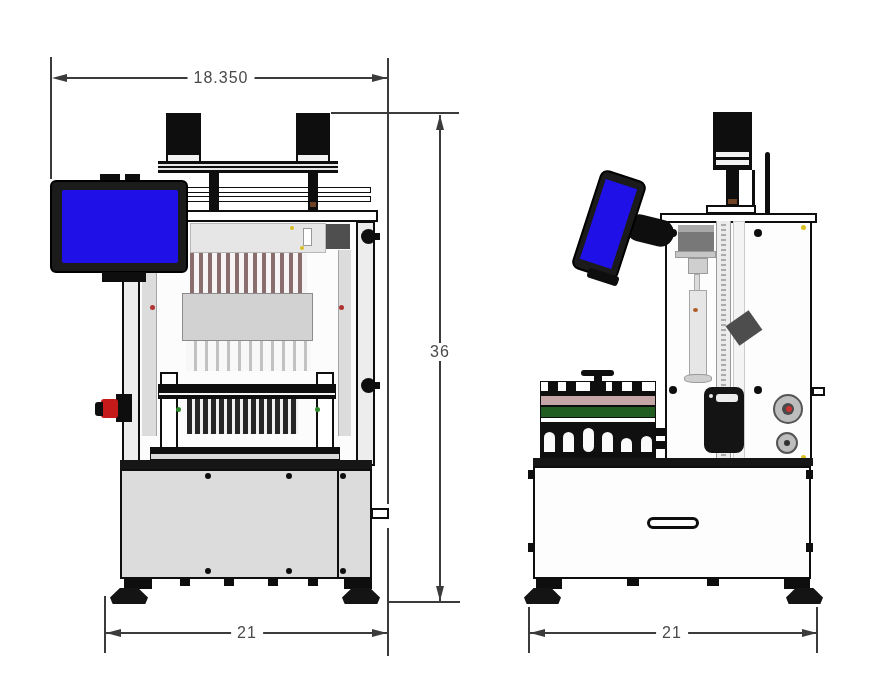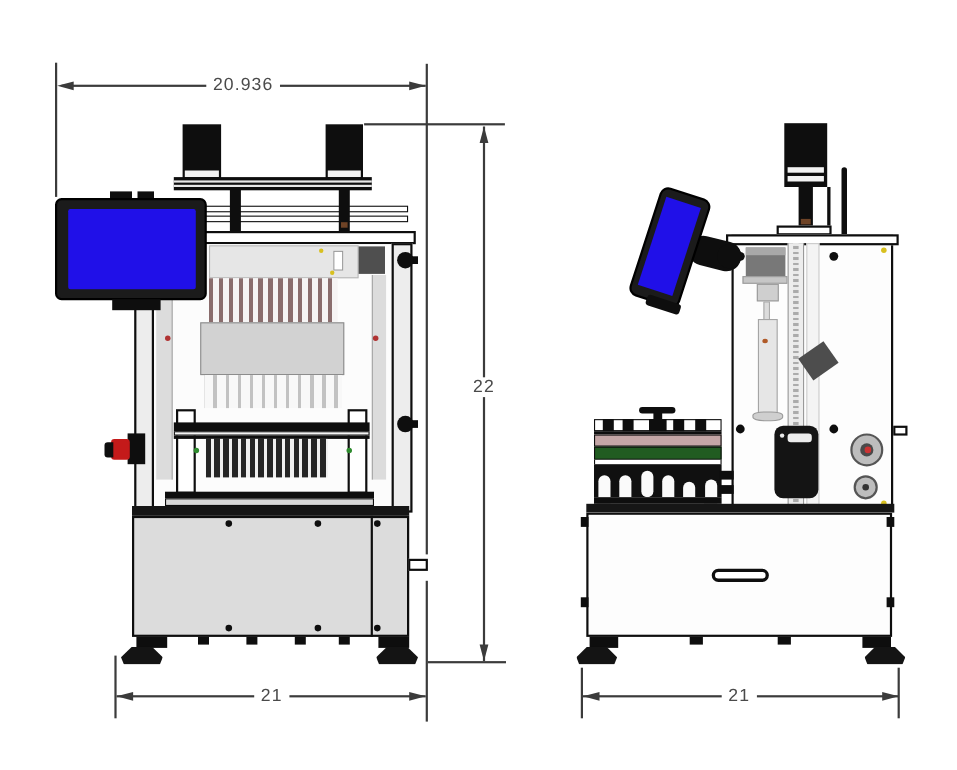--- a/index.html
+++ b/index.html
@@ -32,28 +32,28 @@
 <div class="canvas">
 
   <div>
 
     <div class="a ln" style="left:50px;top:57px;width:2px;height:122px;"></div>
     <div class="a ln" style="left:387px;top:58px;width:2px;height:446px;"></div>
     <div class="a ln" style="left:387px;top:528px;width:2px;height:128px;"></div>
     <div class="a ln" style="left:56px;top:77px;width:331px;height:2px;"></div>
     <div class="arw arw-left" style="left:52px;top:74px;"></div>
     <div class="arw arw-right" style="left:372px;top:74px;"></div>
-    <div class="dimtxt" style="left:221px;top:78px;">20.936</div>
+    <div class="dimtxt" style="left:221px;top:78px;">18.350</div>
 
     <div class="a ln" style="left:331px;top:112px;width:128px;height:2px;"></div>
     <div class="a ln" style="left:389px;top:601px;width:71px;height:2px;"></div>
     <div class="a ln" style="left:439px;top:115px;width:2px;height:486px;"></div>
     <div class="arw arw-up" style="left:436px;top:115px;"></div>
     <div class="arw arw-down" style="left:436px;top:586px;"></div>
-    <div class="dimtxt" style="left:440px;top:352px;">22</div>
+    <div class="dimtxt" style="left:440px;top:352px;">36</div>
 
     <div class="a ln" style="left:104px;top:596px;width:2px;height:57px;"></div>
     <div class="a ln" style="left:106px;top:632px;width:281px;height:2px;"></div>
     <div class="arw arw-left" style="left:106px;top:629px;"></div>
     <div class="arw arw-right" style="left:372px;top:629px;"></div>
     <div class="dimtxt" style="left:247px;top:633px;">21</div>
 
     <div class="a ln" style="left:528px;top:607px;width:2px;height:46px;"></div>
     <div class="a ln" style="left:816px;top:607px;width:2px;height:46px;"></div>
     <div class="a ln" style="left:530px;top:632px;width:287px;height:2px;"></div>

